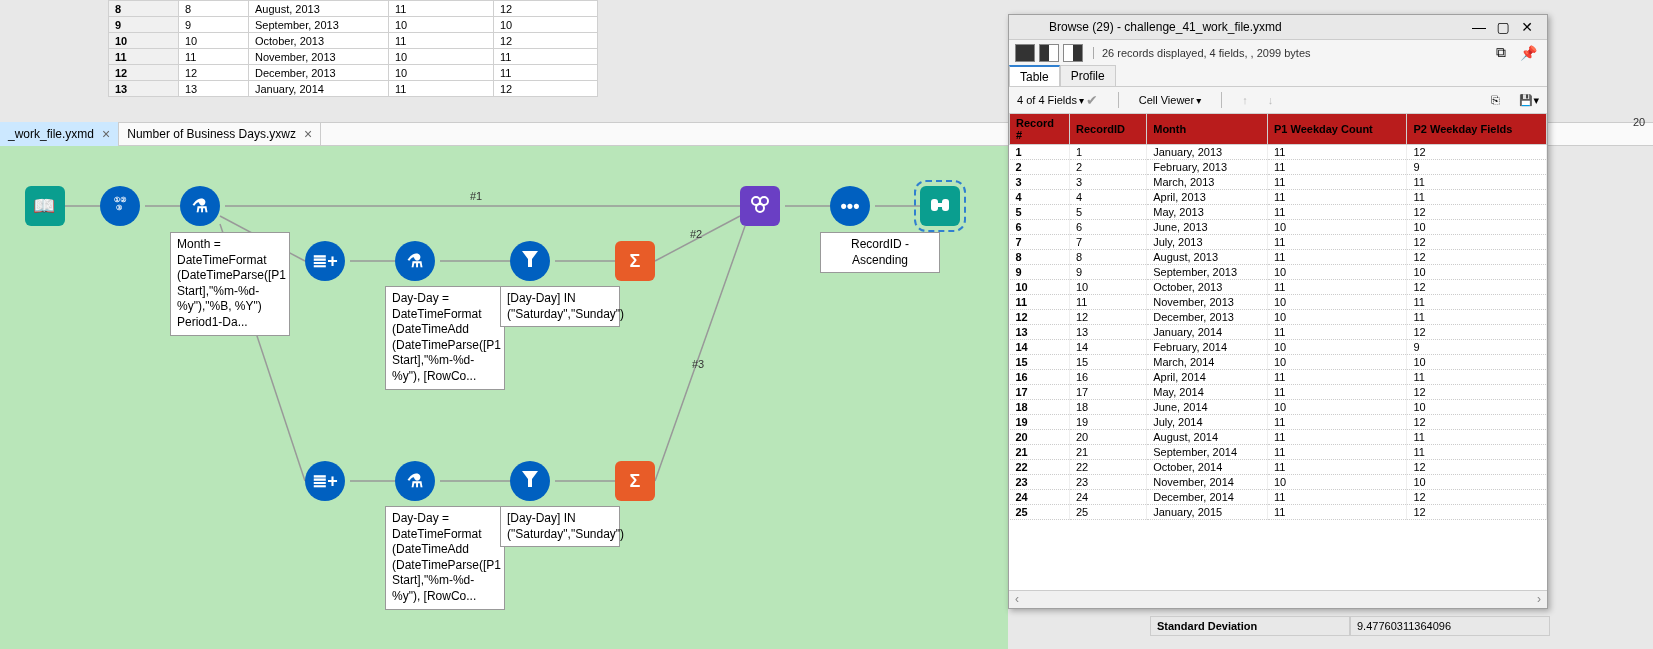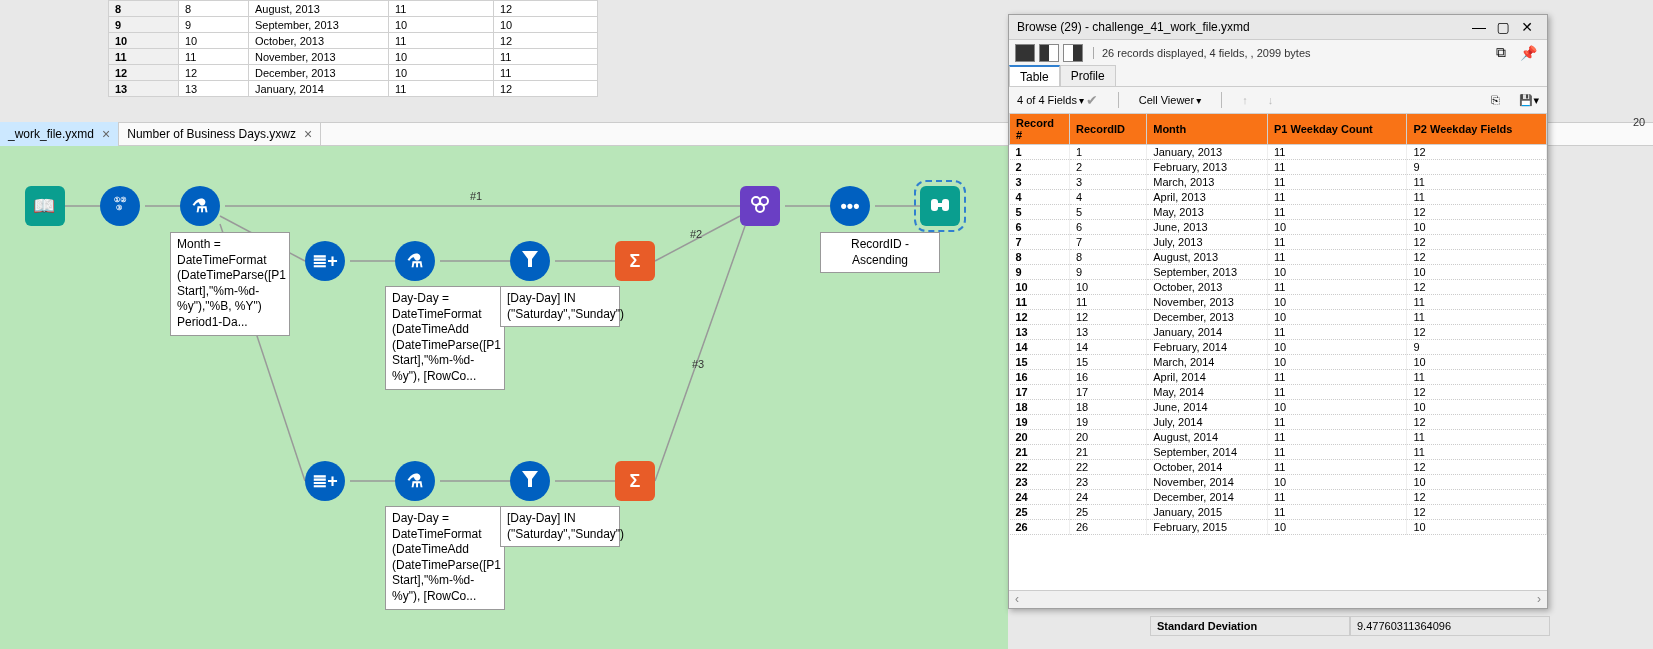--- a/index.html
+++ b/index.html
@@ -24,40 +24,40 @@
 .node.sort { background: #0060c0; border-radius: 50%; }
 .node.browse { background: #0a9e8f; }
 .node.browse.selected { outline: 2px dashed #3080d0; outline-offset: 4px; }
 .node-icon { color: #fff; font-size: 18px; font-weight: bold; }
 .node-label { position: absolute; background: #fff; border: 1px solid #999; padding: 4px 6px; font-size: 12px; line-height: 1.3; max-width: 120px; }
 svg.connections { position: absolute; left: 0; top: 0; width: 100%; height: 100%; pointer-events: none; }
 svg.connections line { stroke: #999; stroke-width: 1.5; }
 .conn-label { position: absolute; font-size: 11px; color: #333; }
 .browse-window { position: absolute; left: 1008px; top: 14px; width: 540px; height: 595px; background: #f5f5f5; border: 1px solid #a0a0a0; box-shadow: 2px 2px 6px rgba(0,0,0,0.3); display: flex; flex-direction: column; }
 .bw-title { height: 24px; background: #e8e8e8; display: flex; align-items: center; padding: 0 8px; font-size: 12px; }
-.bw-title-text { flex: 1; }
+.bw-title-text { flex: 1; margin-left: 32px; }
 .bw-win-btn { width: 24px; text-align: center; font-size: 14px; cursor: pointer; }
 .bw-toolbar1 { height: 26px; display: flex; align-items: center; padding: 0 6px; gap: 4px; border-top: 1px solid #ccc; }
 .bw-toolbar1 .layout-btn { width: 20px; height: 18px; border: 1px solid #888; background: #fff; display: flex; }
 .bw-toolbar1 .layout-btn .half { flex: 1; }
 .bw-toolbar1 .layout-btn .half.dark { background: #333; }
 .bw-toolbar1 .status { margin-left: 6px; font-size: 11px; color: #333; border-left: 1px solid #aaa; padding-left: 8px; }
 .bw-toolbar1 .spacer { flex: 1; }
 .bw-tabs { height: 22px; display: flex; border-bottom: 1px solid #ccc; }
 .bw-tab { padding: 3px 10px; font-size: 12px; border: 1px solid #ccc; border-bottom: none; background: #eee; cursor: pointer; }
 .bw-tab.active { background: #fff; border-top: 2px solid #3080d0; }
 .bw-toolbar2 { height: 26px; display: flex; align-items: center; padding: 0 8px; gap: 20px; font-size: 11px; }
 .bw-toolbar2 .field-sel { display: flex; align-items: center; gap: 2px; }
 .bw-toolbar2 .dropdown-arrow { font-size: 10px; }
 .bw-toolbar2 .check { color: #999; font-size: 14px; }
 .bw-toolbar2 .divider { width: 1px; height: 16px; background: #bbb; }
 .bw-toolbar2 .spacer { flex: 1; }
 .bw-grid { flex: 1; overflow: auto; background: #fff; }
 .bw-grid table { width: 100%; border-collapse: collapse; font-size: 11px; }
-.bw-grid th { background: #f97316; border: 1px solid #d0d0d0; padding: 3px 6px; text-align: left; font-weight: bold; }
+.bw-grid th { background: #b91c1c; border: 1px solid #d0d0d0; padding: 3px 6px; text-align: left; font-weight: bold; }
 .bw-grid td { border-bottom: 1px dotted #ccc; border-right: 1px solid #eee; padding: 1px 6px; }
 .bw-grid td.rownum { font-weight: bold; width: 60px; }
 .bw-scroll { height: 18px; background: #f0f0f0; border-top: 1px solid #ccc; position: relative; }
 .bottom-stats { position: absolute; left: 1150px; top: 616px; width: 400px; height: 20px; display: flex; align-items: center; font-size: 11px; }
 .bottom-stats .label { flex: 0 0 200px; font-weight: bold; padding-left: 6px; border: 1px solid #ccc; height: 100%; display: flex; align-items: center; }
 .bottom-stats .value { flex: 1; padding-left: 6px; border: 1px solid #ccc; height: 100%; display: flex; align-items: center; }
 .right-edge { position: absolute; right: 0; top: 116px; width: 20px; font-size: 11px; color: #333; }
 </style>
 </head>
 <body>
@@ -439,27 +439,20 @@
             <td>11</td>
             <td>12</td>
           </tr>
           <tr>
             <td class="rownum">25</td>
             <td>25</td>
             <td>January, 2015</td>
             <td>11</td>
             <td>12</td>
           </tr>
-          <tr>
-            <td class="rownum">26</td>
-            <td>26</td>
-            <td>February, 2015</td>
-            <td>10</td>
-            <td>10</td>
-          </tr>
         </tbody>
     </table>
   </div>
   <div class="bw-scroll">
     <span style="position:absolute; left:6px; top:1px; color:#888;">‹</span>
     <span style="position:absolute; right:6px; top:1px; color:#888;">›</span>
   </div>
 </div>
 
 <div class="bottom-stats">

